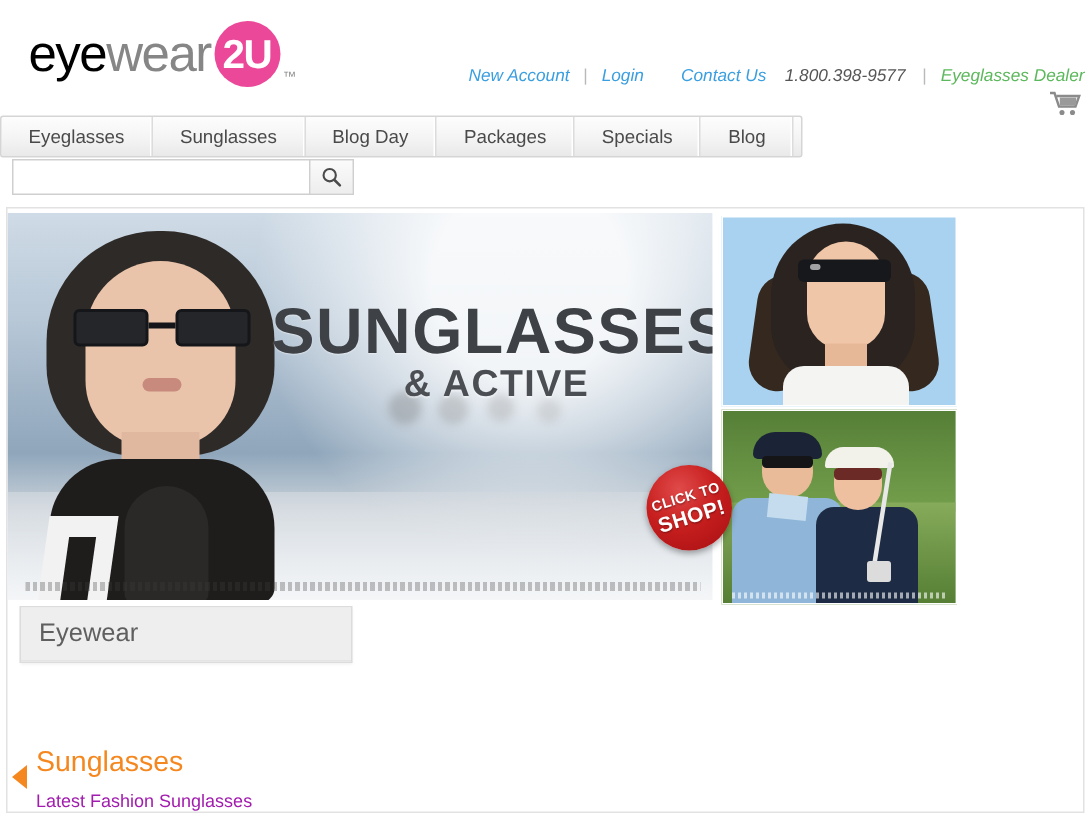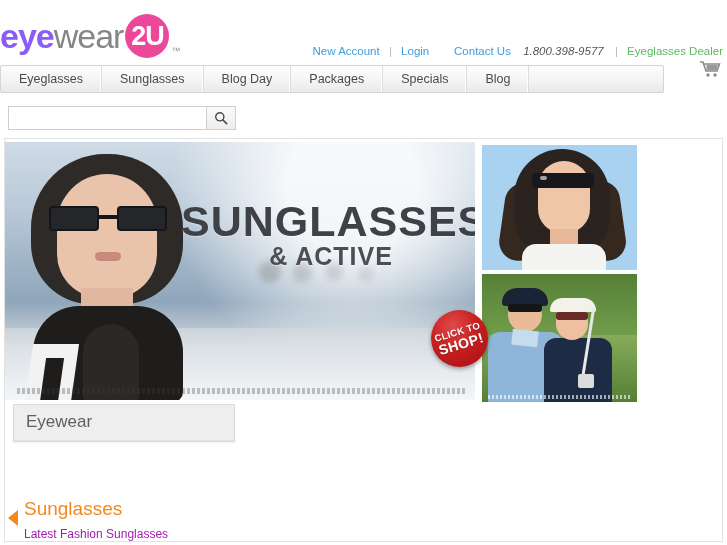--- a/index.html
+++ b/index.html
@@ -7,45 +7,45 @@
     width:727px;height:545px;overflow:hidden;background:#ffffff;
     font-family:"Liberation Sans","DejaVu Sans",sans-serif;
     -webkit-font-smoothing:antialiased;
   }
   .page{position:relative;width:727px;height:545px;background:#fff;}
 
   
   .header{position:relative;height:76px;}
   .logo{position:absolute;left:0;top:8px;height:56px;display:flex;align-items:center;}
   .logo-text{font-size:34px;letter-spacing:-1px;line-height:1;}
-  .logo-eye{font-weight:bold;color:#8b5cf6;}
+  .logo-eye{font-weight:normal;color:#000000;margin-left:19px;}
   .logo-wear{font-weight:normal;color:#868686;}
   .logo-badge{
     display:inline-flex;align-items:center;justify-content:center;
     width:44px;height:44px;border-radius:50%;background:#ec4899;
     color:#fff;font-size:27px;font-weight:bold;letter-spacing:-1px;
     margin-left:2px;vertical-align:middle;
   }
   .logo-tm{font-size:9px;color:#8d8d8d;margin-left:2px;align-self:flex-end;padding-bottom:8px;}
 
   .toplinks{
     position:absolute;right:4px;top:45px;
     font-size:11.5px;color:#3aa1e0;white-space:nowrap;
   }
-  .toplinks a{color:#3a9fe0;text-decoration:none;}
+  .toplinks a{color:#3a9fe0;text-decoration:none;font-style:italic;}
   .toplinks .sep{color:#b9b9b9;margin:0 6px;}
   .toplinks .phone{color:#555;margin-left:9px;margin-right:2px;font-style:italic;}
   .toplinks .dealer{color:#5cb85c;}
 
   .cart{
     position:absolute;right:4px;top:60px;width:24px;height:18px;
   }
 
   
-  .navwrap{position:absolute;left:0;top:65px;width:664px;height:28px;}
+  .navwrap{position:absolute;left:0;top:77px;width:535px;height:28px;}
   .nav{
     display:flex;height:28px;
     background:linear-gradient(to bottom,#fdfdfd 0%,#f4f4f4 55%,#e9e9e9 100%);
     border:1px solid #d5d5d5;border-radius:2px;box-sizing:border-box;
   }
   .nav-item{
     display:flex;align-items:center;justify-content:center;
     padding:0 18px;font-size:12.5px;color:#4a4a4a;
     border-right:1px solid #dcdcdc;
     box-shadow:inset -1px 0 0 #fff;

